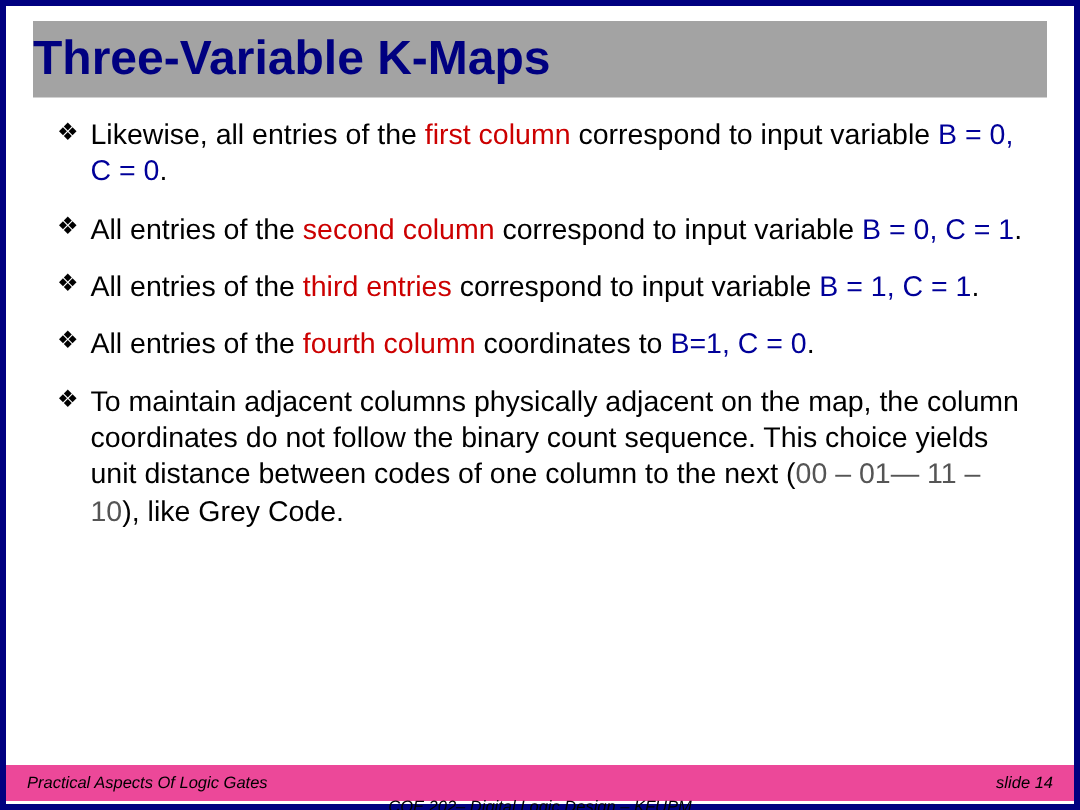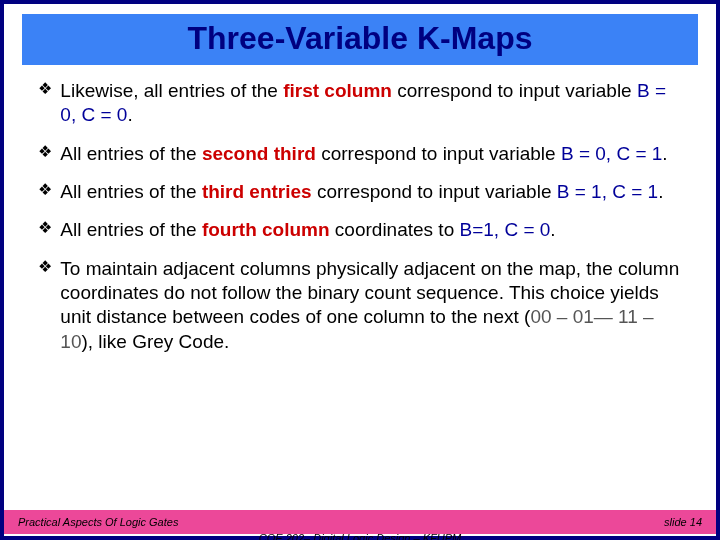--- a/index.html
+++ b/index.html
@@ -11,24 +11,24 @@
   }
   .slide {
     position: absolute;
     top: 4px;
     left: 4px;
     width: 712px;
     height: 532px;
     background: #ffffff;
   }
   .title-bar {
-    background: #3b82f6;
+    background: #a3a3a3;
     margin: 10px 18px 0 18px;
     padding: 6px 0 8px 0;
-    text-align: center;
+    text-align: left;
   }
   .title-bar h1 {
     font-family: "Comic Sans MS", "Comic Sans", cursive, sans-serif;
     color: #000080;
     font-size: 32px;
     font-weight: bold;
   }
   .bullets {
     padding: 14px 34px 0 34px;
   }
@@ -43,21 +43,21 @@
     color: #000000;
     margin-right: 8px;
     line-height: 1.3;
   }
   .bullet .text {
     flex: 1 1 auto;
     font-size: 19px;
     line-height: 1.28;
     color: #000000;
   }
-  .bullet .text .hl-red { color: #cc0000; font-weight: bold; }
+  .bullet .text .hl-red { color: #cc0000; }
   .bullet .text .hl-blue { color: #000099; }
   .bullet .text .hl-code { color: #555555; }
   .bullet .text .bold { font-weight: normal; }
   .footer {
     position: absolute;
     left: 0;
     right: 0;
     bottom: 2px;
     height: 24px;
     background: #ec4899;
@@ -87,21 +87,21 @@
     <div class="bullet">
       <span class="marker">❖</span>
       <span class="text">
         <span>Likewise, all entries of the </span><span class="hl-red">first column</span><span> correspond to input variable </span><span class="hl-blue">B = 0, C = 0</span><span>.</span>
       </span>
     </div>
 
     <div class="bullet">
       <span class="marker">❖</span>
       <span class="text">
-        <span>All entries of the </span><span class="hl-red">second third</span><span> correspond to input variable </span><span class="hl-blue">B = 0, C = 1</span><span>.</span>
+        <span>All entries of the </span><span class="hl-red">second column</span><span> correspond to input variable </span><span class="hl-blue">B = 0, C = 1</span><span>.</span>
       </span>
     </div>
 
     <div class="bullet">
       <span class="marker">❖</span>
       <span class="text">
         <span>All entries of the </span><span class="hl-red">third entries</span><span> correspond to input variable </span><span class="hl-blue">B = 1, C = 1</span><span>.</span>
       </span>
     </div>
 

